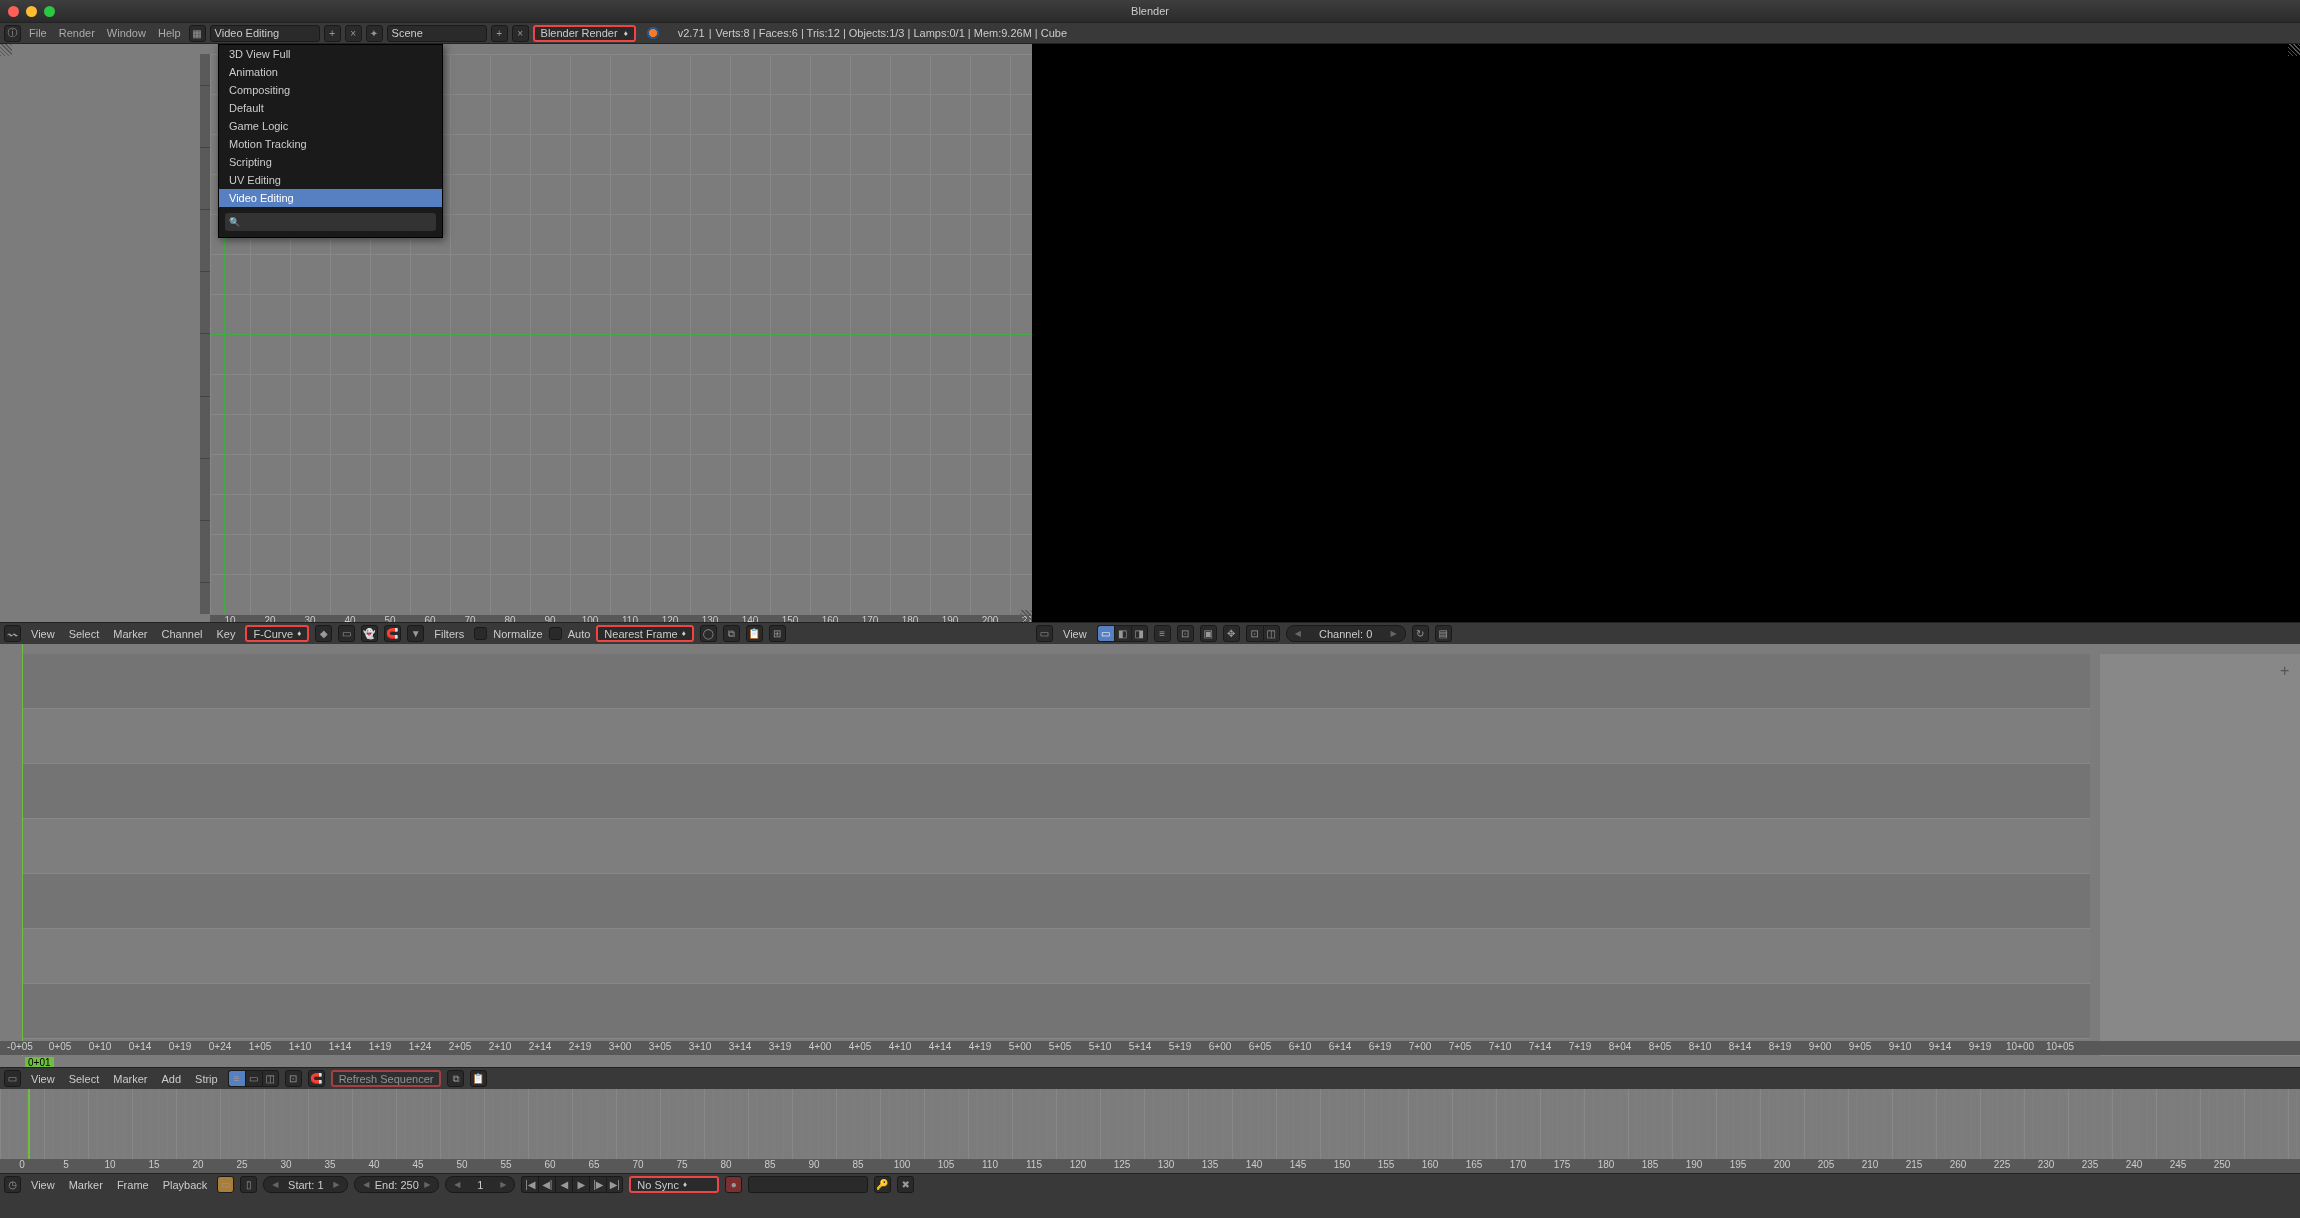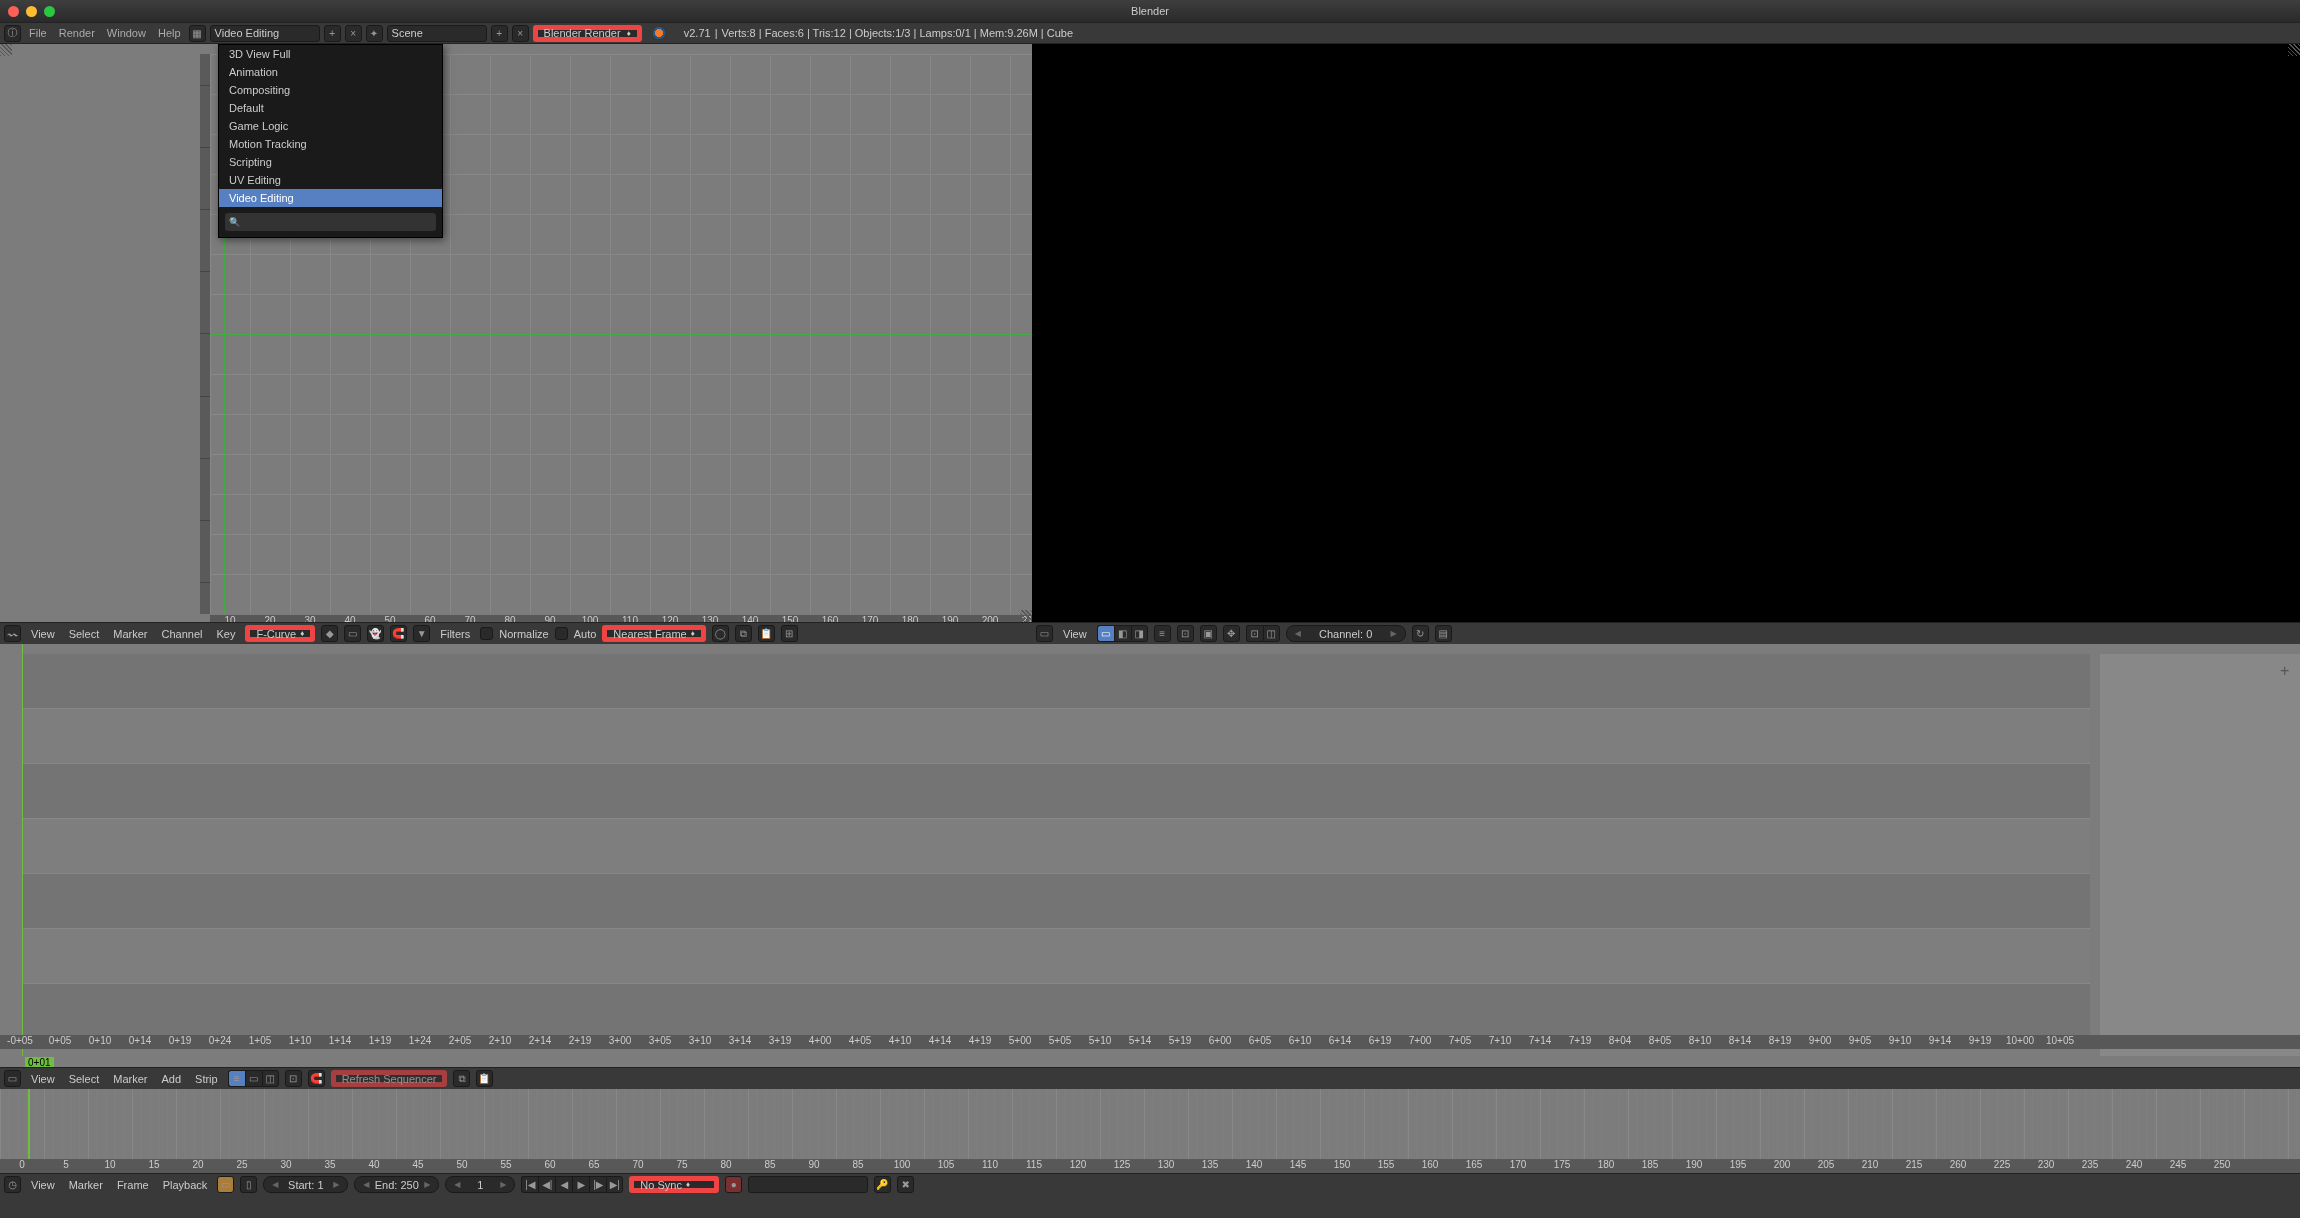--- a/index.html
+++ b/index.html
@@ -3,21 +3,21 @@
 <meta charset="utf-8">
 <style>
 * { margin: 0; padding: 0; box-sizing: border-box; font-family: Arial, sans-serif; user-select: none; }
 body { background: #393939; overflow: hidden; width: 2300px; height: 1218px; transform-origin: top left; }
 .mac-titlebar { height: 22px; background: linear-gradient(#3e3e3e,#2a2a2a); display:flex; align-items:center; padding: 0 8px; font-size:11px; color:#aaa; position:relative; }
 .traffic { display:flex; gap:7px; }
 .dot { width:11px; height:11px; border-radius:50%; }
 .dot.red{background:#ff5f57;} .dot.yellow{background:#febc2e;} .dot.green{background:#28c840;}
 .mac-title{ position:absolute; left:50%; transform:translateX(-50%); color:#ccc; }
 .info-header { height:22px; background:#393939; border-top:1px solid #222; border-bottom:1px solid #222; display:flex; align-items:center; font-size:11px; color:#aaa; padding:0 4px; gap:4px; }
-.hdr-btn{ background:#2a2a2a; border:5px solid #ef4444; border-radius:3px; padding:1px 6px; color:#ccc; height:17px; display:flex; align-items:center; font-size:11px; }
+.hdr-btn{ background:#2a2a2a; border:2px solid #ef4444; border-radius:3px; padding:1px 6px; color:#ccc; height:17px; display:flex; align-items:center; font-size:11px; }
 .hdr-select{ background:#2a2a2a; border:1px solid #1a1a1a; border-radius:3px; padding:1px 4px; color:#ccc; height:17px; display:flex; align-items:center; min-width:100px; font-size:11px; }
 .icon-sq{ width:17px; height:17px; background:#2a2a2a; border:1px solid #1a1a1a; border-radius:3px; display:flex; align-items:center; justify-content:center; color:#999; font-size:10px;}
 .stats{ color:#ccc; font-size:11px; margin-left:8px; }
 .blender-logo{ width:14px;height:14px; background:radial-gradient(circle,#f5792a 40%,#265787 42%,#265787 60%,transparent 62%); border-radius:50%; margin:0 6px;}
 .layout{ display:grid; grid-template-columns: 1032px 1268px; grid-template-rows: 600px 445px 106px 22px; height:calc(1218px - 44px); }
 .panel{ position:relative; background:#7c7c7c; overflow:hidden; }
 .panel.black{ background:#000; }
 .panel.seq{ grid-column: 1/3; background:#7c7c7c; }
 .panel.tl{ grid-column: 1/3; background:#7c7c7c; }
 .grid-graph{ position:absolute; left:210px; right:0; top:10px; bottom:30px; background-image: linear-gradient(to right,#888 1px,transparent 1px),linear-gradient(to bottom,#888 1px,transparent 1px); background-size:40px 40px; }
@@ -33,21 +33,21 @@
 .dropdown-menu{ position:absolute; left:218px; top:0; width:225px; background:#1a1a1a; border:1px solid #000; z-index:100; font-size:11px; color:#ccc; padding-bottom:6px; box-shadow: 2px 2px 8px rgba(0,0,0,0.5);}
 .dropdown-item{ padding:3px 10px; }
 .dropdown-item.sel{ background:#5680c2; color:#fff; }
 .search-row{ margin:6px 6px 0 6px; background:#333; height:18px; border-radius:3px; display:flex; align-items:center; padding:0 4px; color:#888;}
 .search-row input{ background:transparent; border:none; outline:none; color:#ccc; width:100%; font-size:11px; margin-left:4px;}
 .seq-tracks{ position:absolute; left:22px; right:210px; top:10px; bottom:33px; }
 .seq-track{ height:55px; background:#747474; border-bottom:1px solid #888;}
 .seq-track:nth-child(even){ background:#7e7e7e; }
 .green-marker2{ position:absolute; left:22px; top:0; bottom:33px; width:1px; background:#6fbf3f; }
 .seq-label{ position:absolute; left:25px; bottom:21px; background:#6fbf3f; color:#000; font-size:10px; padding:0 3px;}
-.seq-ruler{ position:absolute; left:0; right:0; bottom:40px; height:14px; background:#585858; color:#ccc; font-size:10px; display:flex; overflow:hidden;}
+.seq-ruler{ position:absolute; left:0; right:0; bottom:34px; height:14px; background:#585858; color:#ccc; font-size:10px; display:flex; overflow:hidden;}
 .seq-ruler span{ width:40px; text-align:center; flex-shrink:0;}
 .tl-body{ position:absolute; left:0; right:0; top:0; bottom:36px; background:#7c7c7c; }
 .tl-green{ position:absolute; left:28px; top:0; bottom:36px; width:2px; background:#6fbf3f;}
 .tl-grid{ position:absolute; left:0; right:0; top:0; bottom:0; background-image: linear-gradient(to right, #888 1px, transparent 1px); background-size: 44px 100%; }
 .tl-minor{ position:absolute; left:0; right:0; top:0; bottom:0; background-image: linear-gradient(to right, #828282 1px, transparent 1px); background-size: 8.8px 100%; opacity:0.5;}
 .tl-ruler{ position:absolute; left:0; right:0; bottom:22px; height:14px; background:#585858; color:#ccc; font-size:10px; display:flex; overflow:hidden;}
 .tl-ruler span{ width:44px; text-align:center; flex-shrink:0;}
 .numfield{ background:#2a2a2a; border:1px solid #1a1a1a; border-radius:8px; padding:1px 8px; color:#ccc; height:17px; display:flex; align-items:center; min-width:85px; justify-content:space-between; font-size:11px;}
 .numfield .arrows{color:#666; font-size:8px;}
 .transport{ display:flex; gap:0;}

